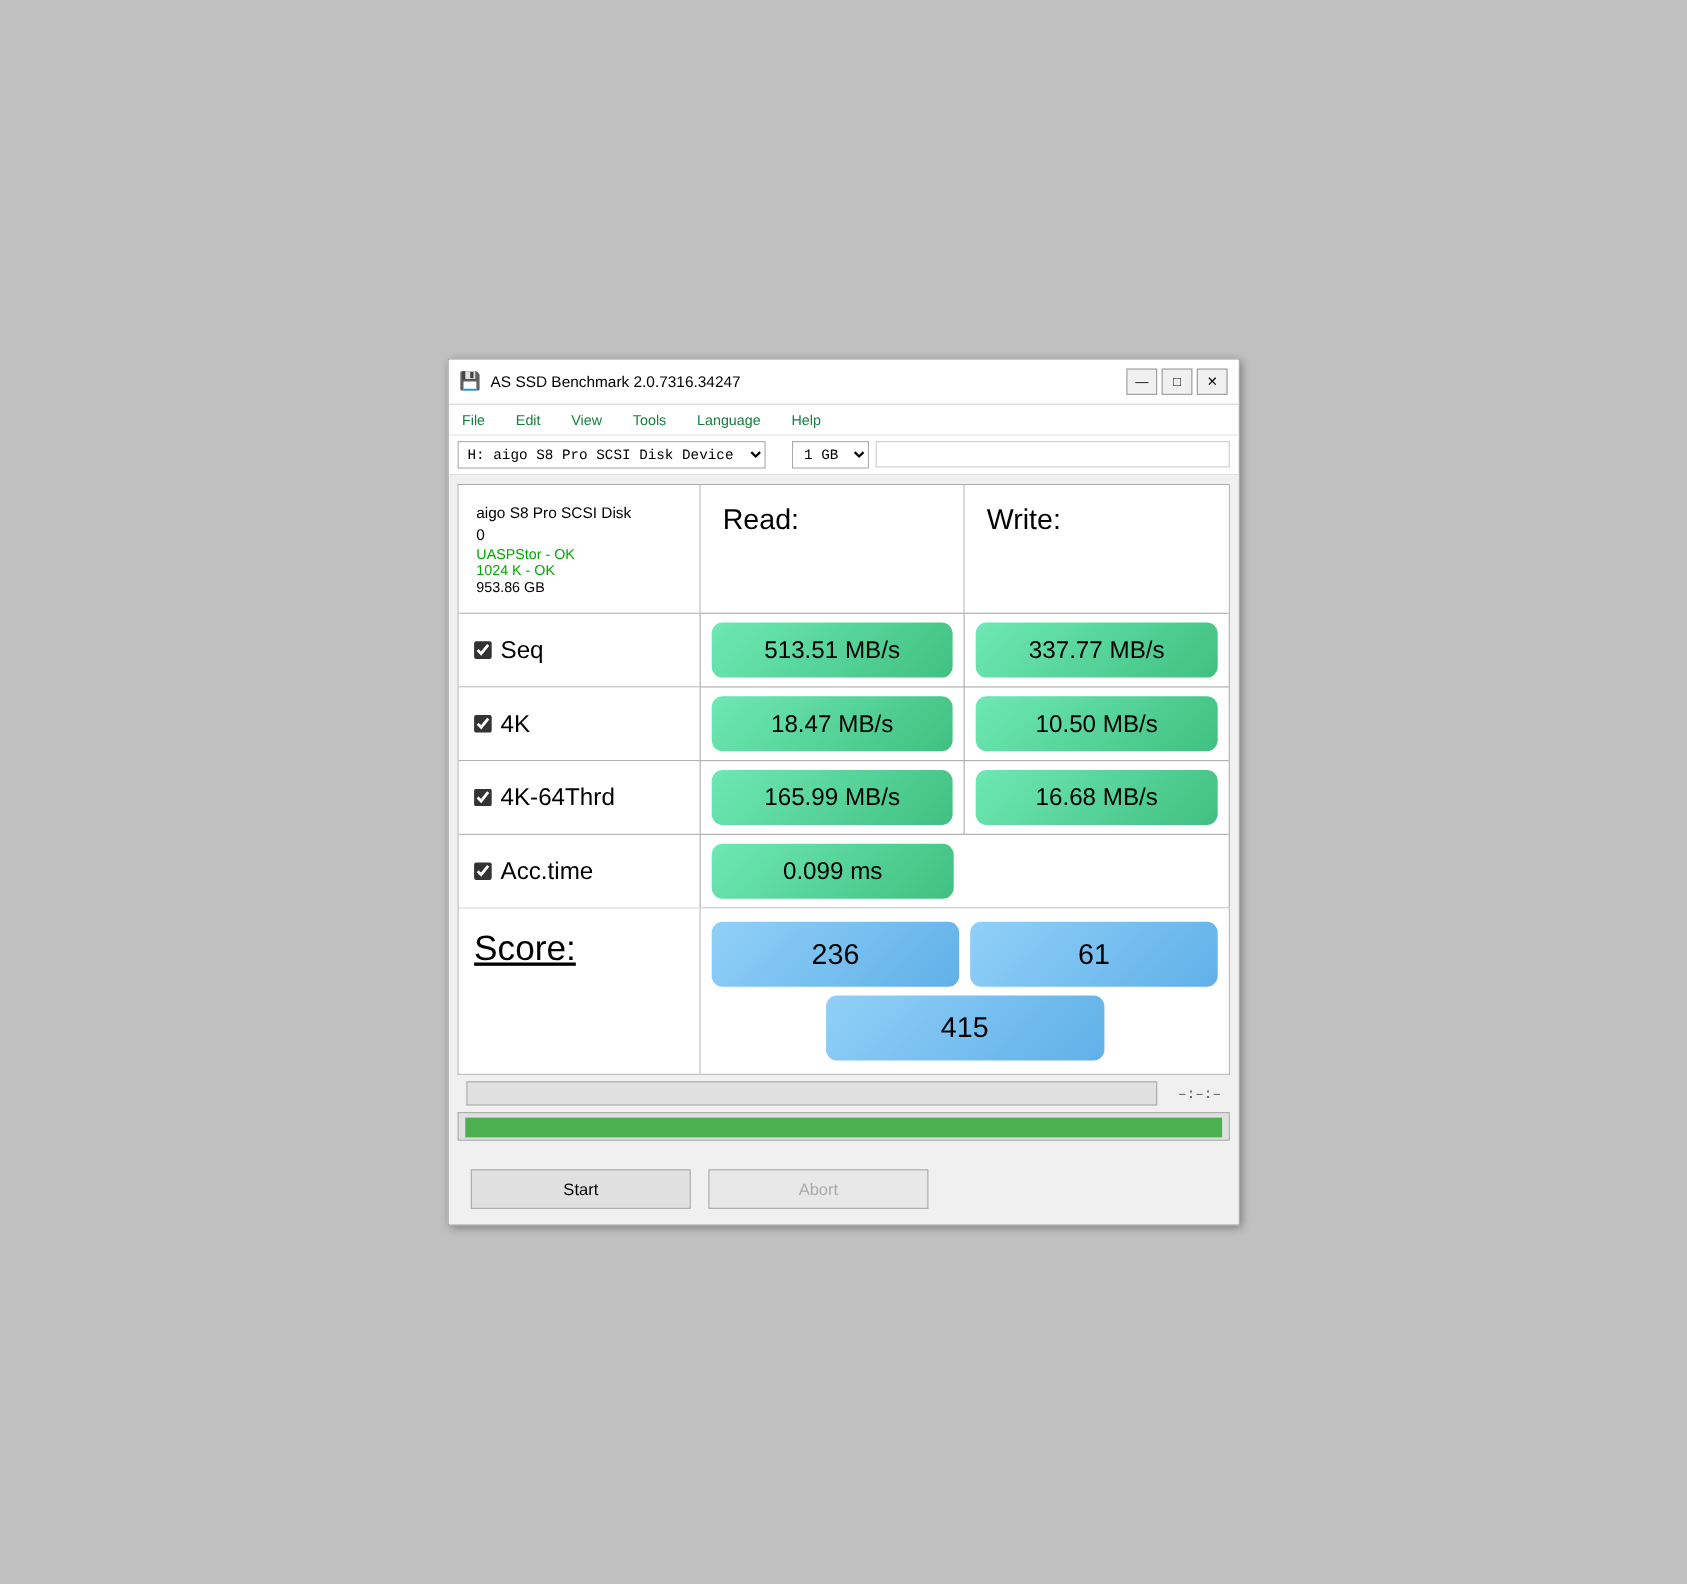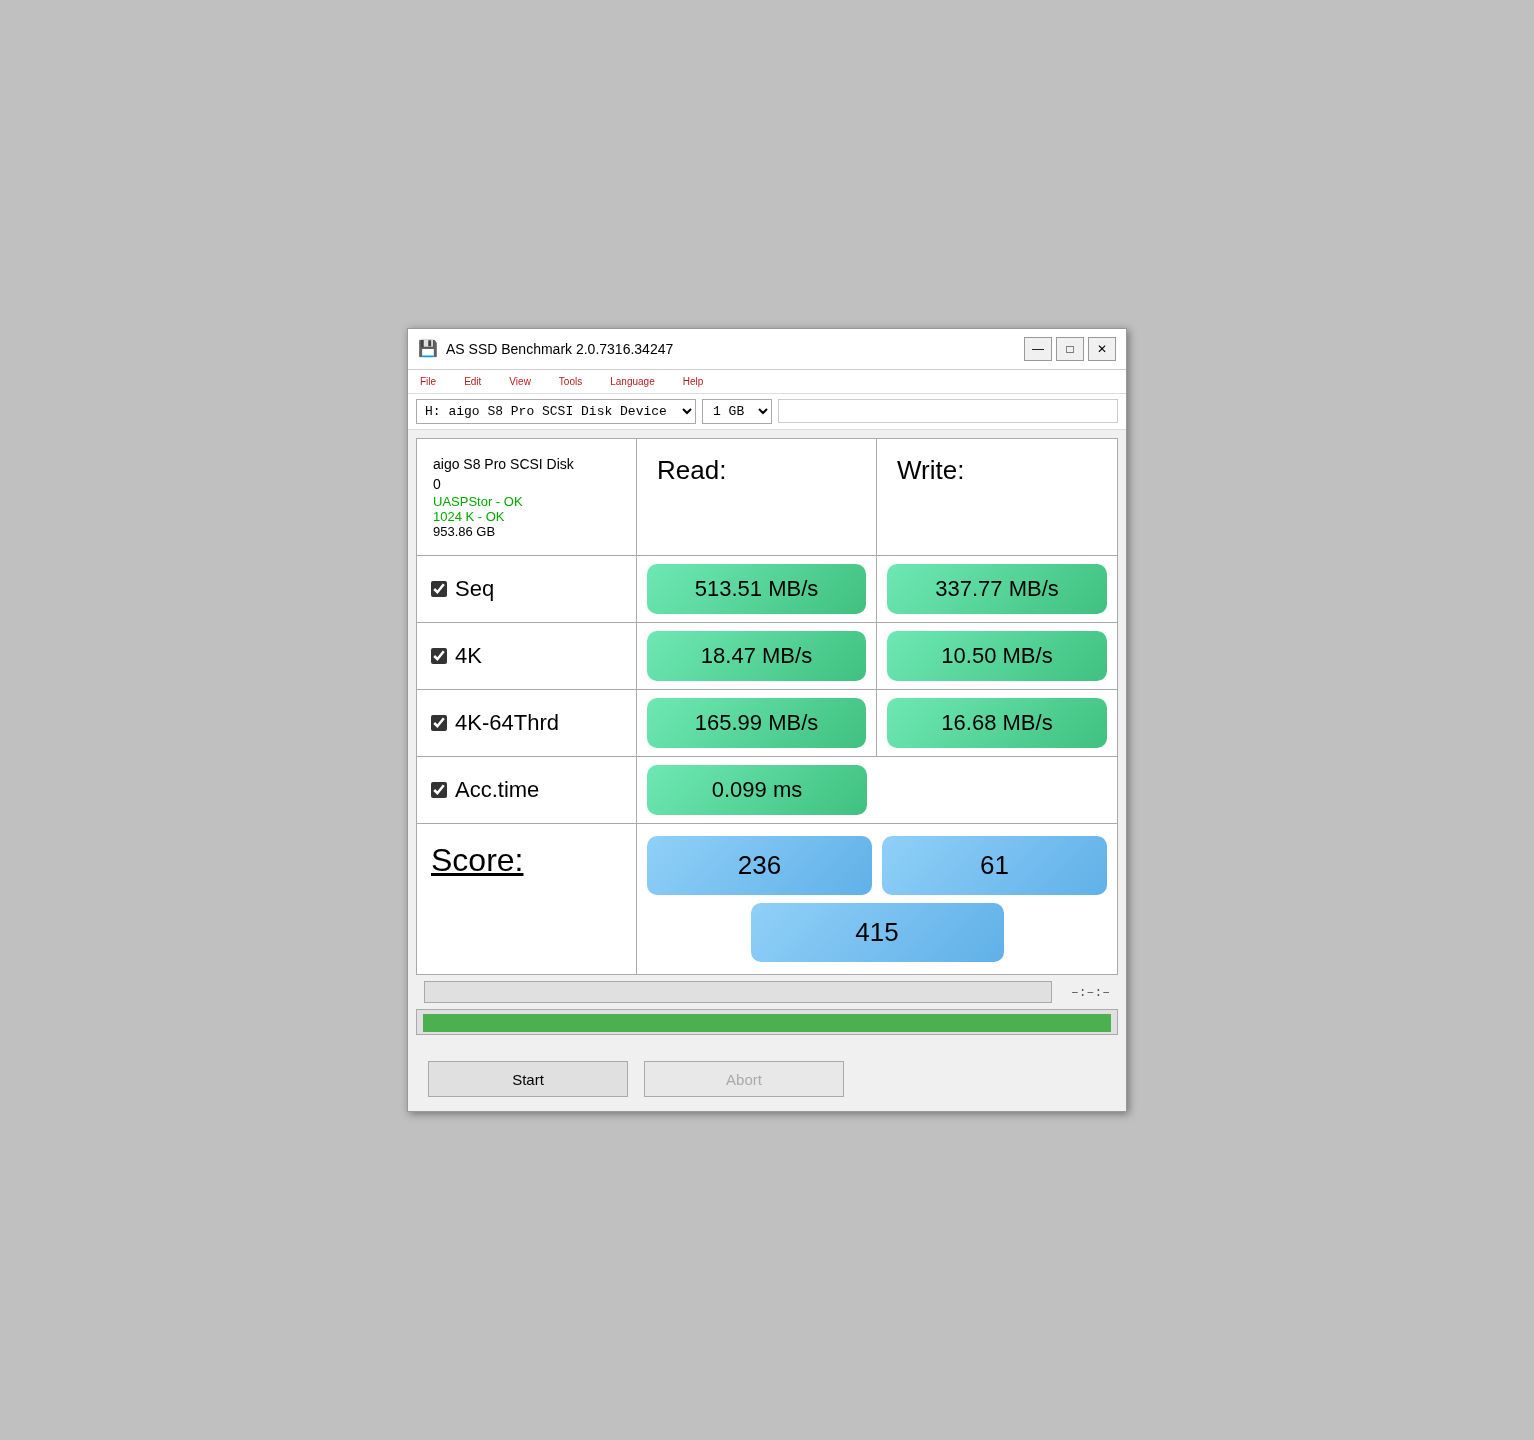--- a/index.html
+++ b/index.html
@@ -54,24 +54,24 @@
       color: #000;
     }
     .menu-bar {
       background: white;
       display: flex;
       padding: 3px 6px;
       gap: 16px;
       border-bottom: 1px solid #ddd;
     }
     .menu-item {
-      font-size: 10px;
+      font-size: 13px;
       padding: 3px 6px;
       cursor: pointer;
-      color: #b91c1c;
+      color: #15803d;
     }
     .toolbar {
       background: white;
       display: flex;
       align-items: center;
       padding: 5px 8px;
       gap: 6px;
       border-bottom: 1px solid #ddd;
     }
     .device-select {
@@ -84,20 +84,21 @@
       cursor: pointer;
     }
     .size-select {
       font-family: 'Courier New', monospace;
       font-size: 13px;
       padding: 3px 6px;
       border: 1px solid #aaa;
       background: white;
       width: 70px;
       cursor: pointer;
+      margin-left: 18px;
     }
     .toolbar-spacer {
       flex: 1;
       height: 24px;
       border: 1px solid #ccc;
       background: white;
     }
     .main-content {
       padding: 8px;
       background: #f0f0f0;

